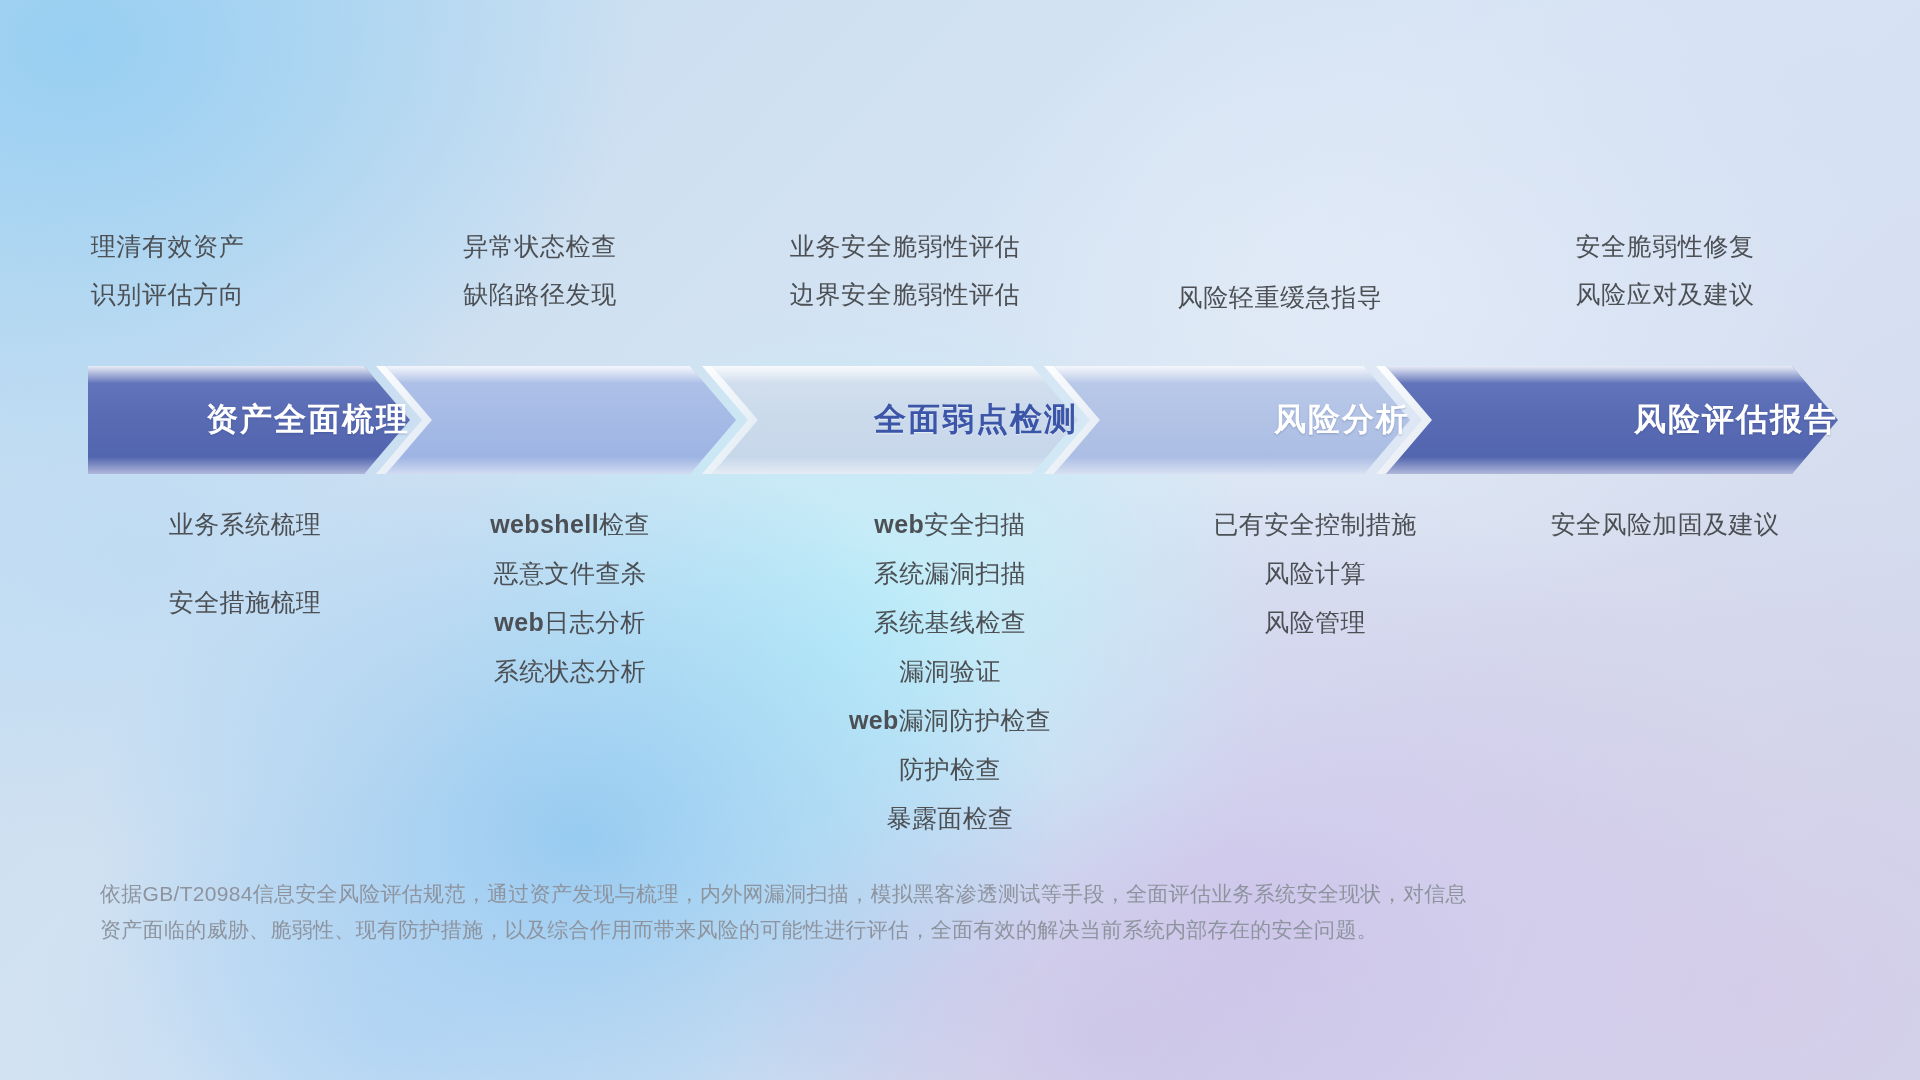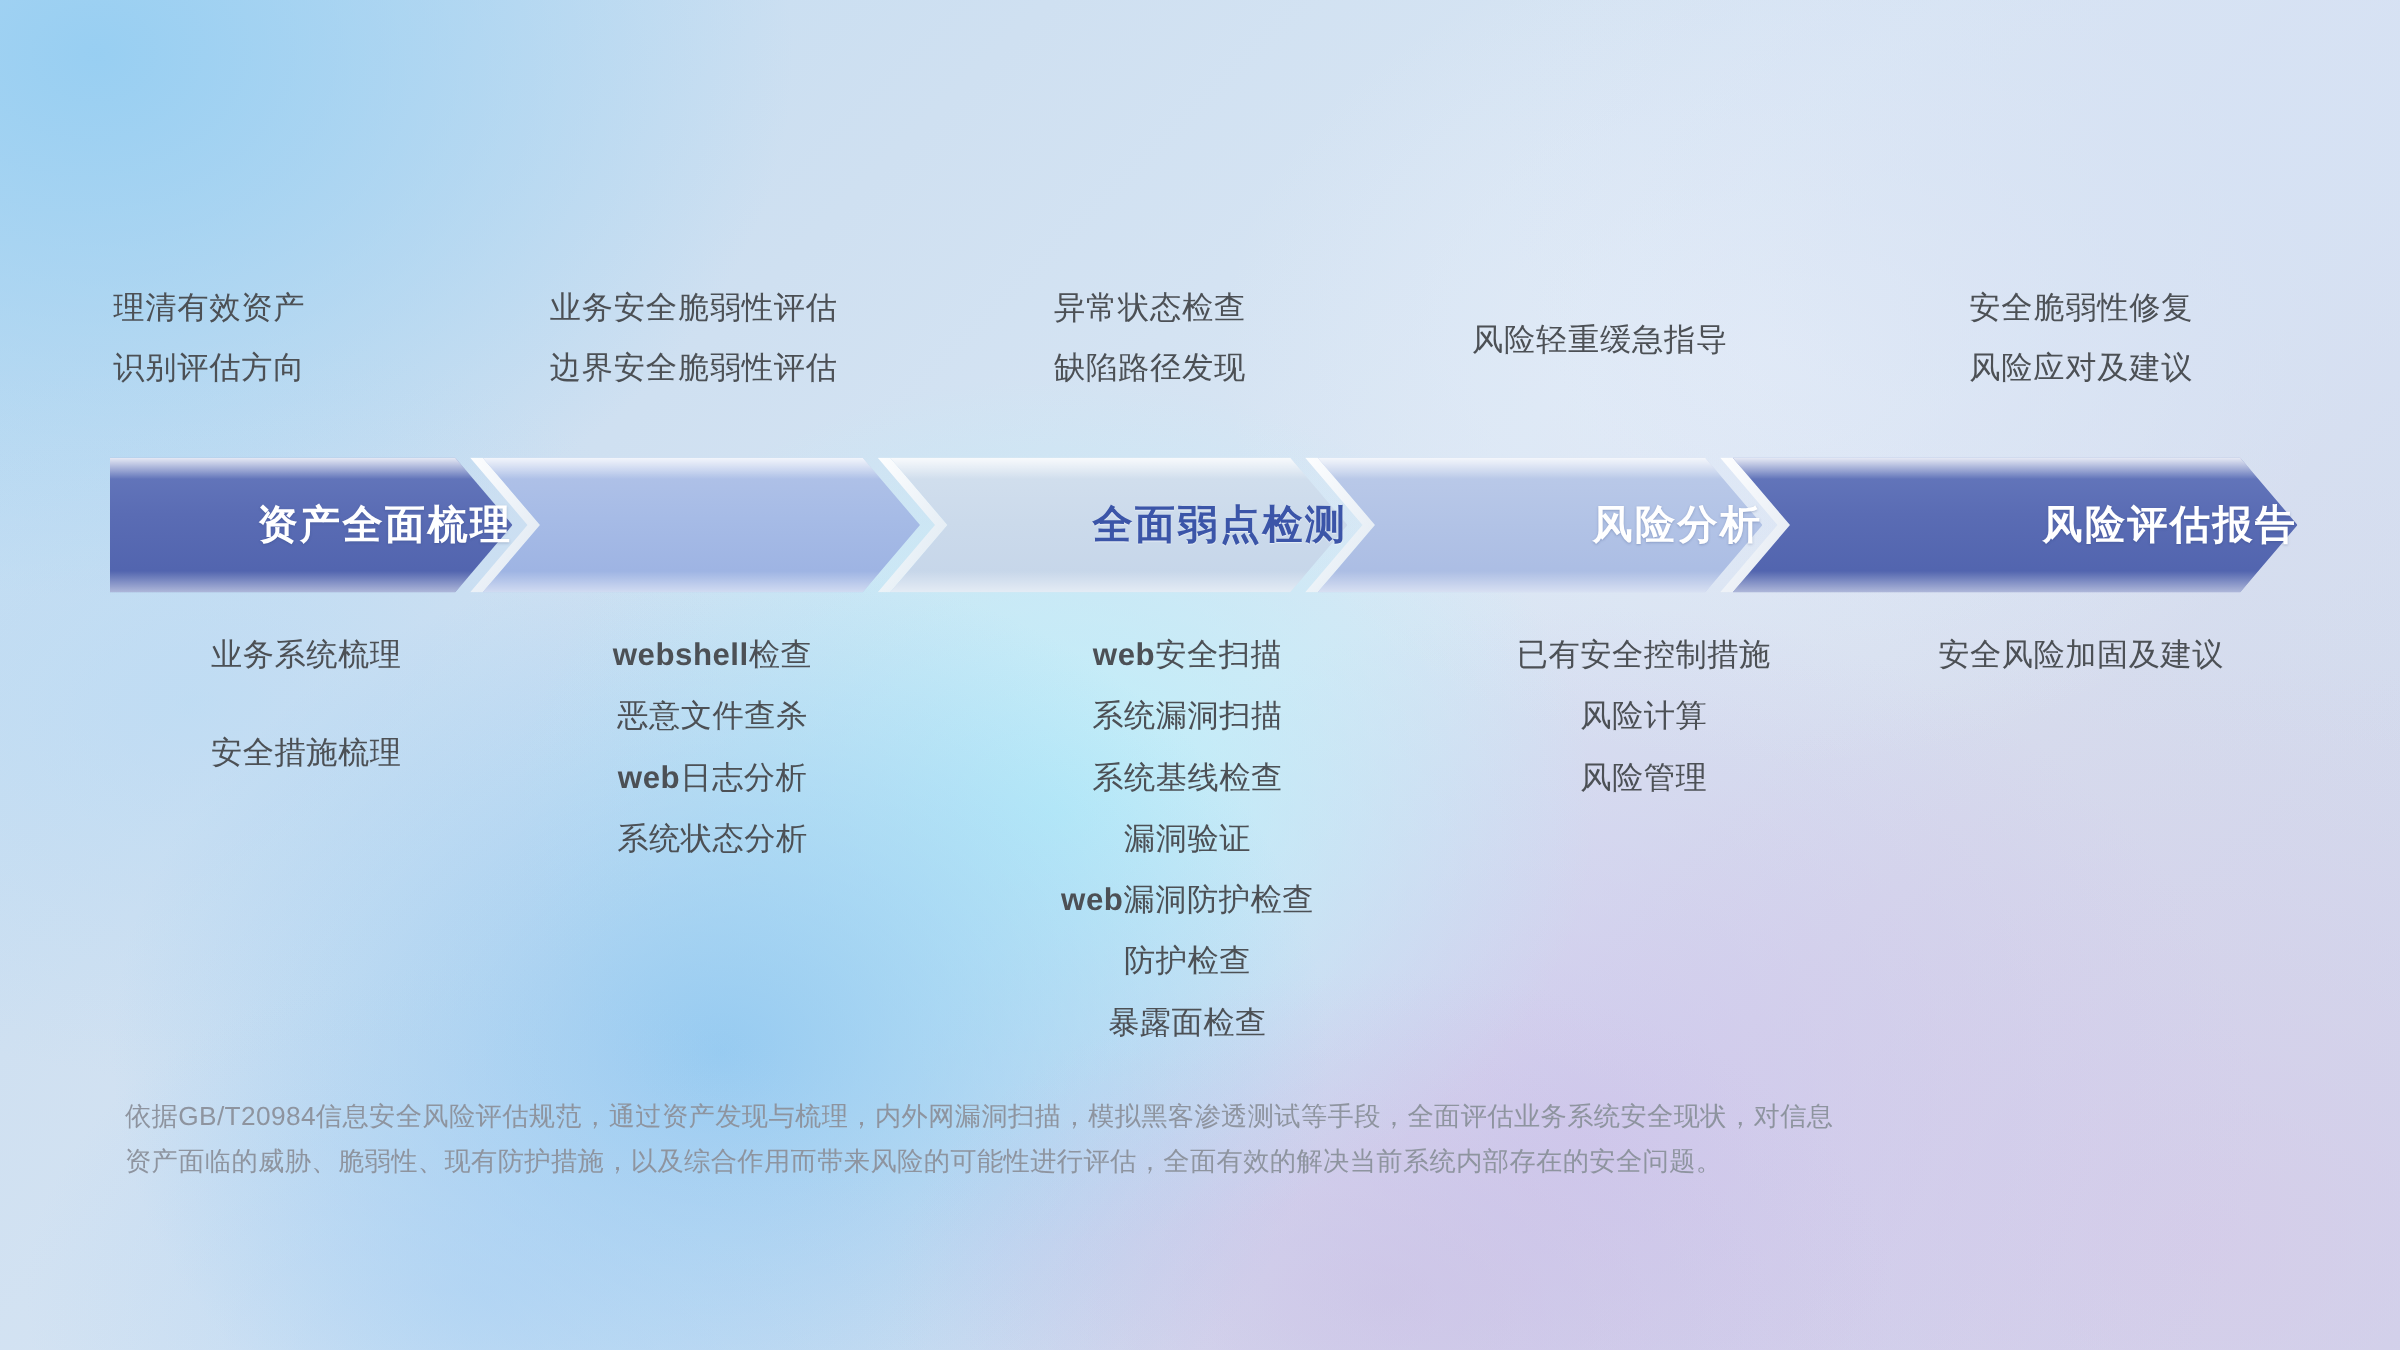--- a/index.html
+++ b/index.html
@@ -58,21 +58,21 @@
     display: flex;
     flex-direction: column;
     align-items: center;
     justify-content: flex-start;
     color: #4c5055;
     font-size: 25px;
     line-height: 48px;
     letter-spacing: 0.6px;
     white-space: nowrap;
   }
-  .top-col.center-v { justify-content: center; height: 100px; }
+  .top-col.center-v { justify-content: flex-end; height: 100px; font-family: Liberation Serif, serif; }
 
   
   .arrow-band {
     position: absolute;
     left: 88px;
     top: 366px;
     width: 1750px;
     height: 108px;
   }
   .arrow {
@@ -171,27 +171,27 @@
 <div class="bg"></div>
 <div class="bg-soft"></div>
 
 <div class="stage">
 
   <div class="top-labels">
     <div class="top-col" style="width:395px;margin-left:-30px;">
       <div>理清有效资产</div>
       <div>识别评估方向</div>
     </div>
+    <div class="top-col" style="width:350px;">
+      <div>异常状态检查</div>
+      <div>缺陷路径发现</div>
+    </div>
     <div class="top-col" style="width:380px;">
       <div>业务安全脆弱性评估</div>
       <div>边界安全脆弱性评估</div>
-    </div>
-    <div class="top-col" style="width:350px;">
-      <div>异常状态检查</div>
-      <div>缺陷路径发现</div>
     </div>
     <div class="top-col center-v" style="width:370px;">
       <div>风险轻重缓急指导</div>
     </div>
     <div class="top-col" style="width:400px;">
       <div>安全脆弱性修复</div>
       <div>风险应对及建议</div>
     </div>
   </div>
 

